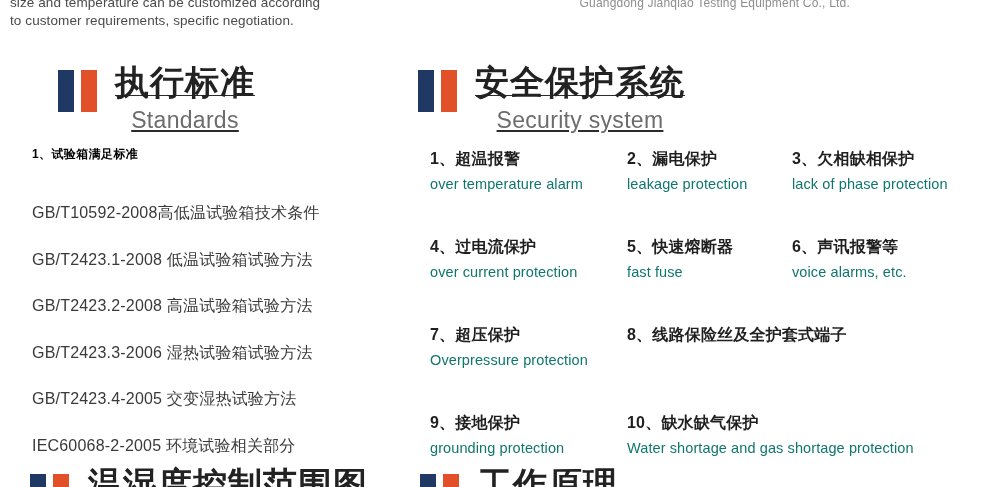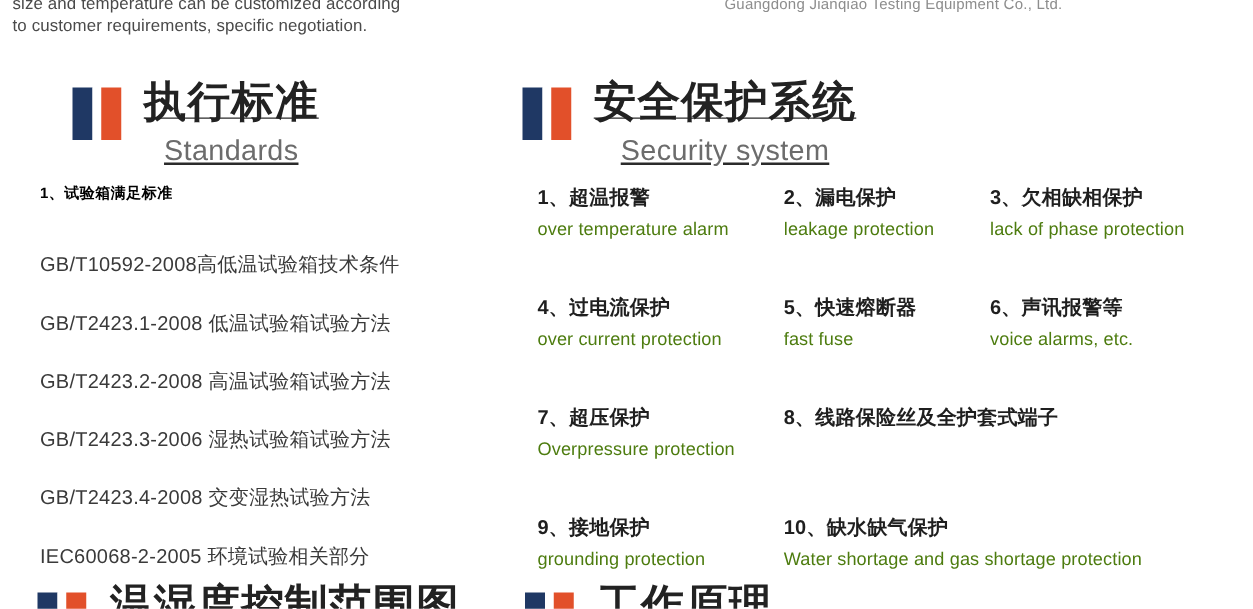--- a/index.html
+++ b/index.html
@@ -127,21 +127,21 @@
     font-size: 16px;
     line-height: 22px;
     color: #1f1f1f;
     font-weight: 600;
     white-space: nowrap;
     letter-spacing: 0.2px;
   }
   .cell-en {
     font-size: 14.5px;
     line-height: 22px;
-    color: #4d7c0f;
+    color: #0f766e;
     margin-top: 3px;
     white-space: nowrap;
     letter-spacing: 0.1px;
   }
 
   
   .c1 { left: 0; margin-left: 10px; }
   .c2 { left: 207px; }
   .c3 { left: 372px; }
 
@@ -202,21 +202,21 @@
     </div>
   </div>
 
   <div class="std-sub">1、试验箱满足标准</div>
 
   <div class="std-list">
     <div class="std-item">GB/T10592-2008高低温试验箱技术条件</div>
     <div class="std-item">GB/T2423.1-2008 低温试验箱试验方法</div>
     <div class="std-item">GB/T2423.2-2008 高温试验箱试验方法</div>
     <div class="std-item">GB/T2423.3-2006 湿热试验箱试验方法</div>
-    <div class="std-item">GB/T2423.4-2008 交变湿热试验方法</div>
+    <div class="std-item">GB/T2423.4-2005 交变湿热试验方法</div>
     <div class="std-item">IEC60068-2-2005 环境试验相关部分</div>
   </div>
 
   <div class="sec" style="left:418px; top:62px;">
     <div class="sec-head">
       <span class="flag">
         <i class="b1"></i>
           <i class="b2"></i>
           <i class="b3"></i>
       </span>

